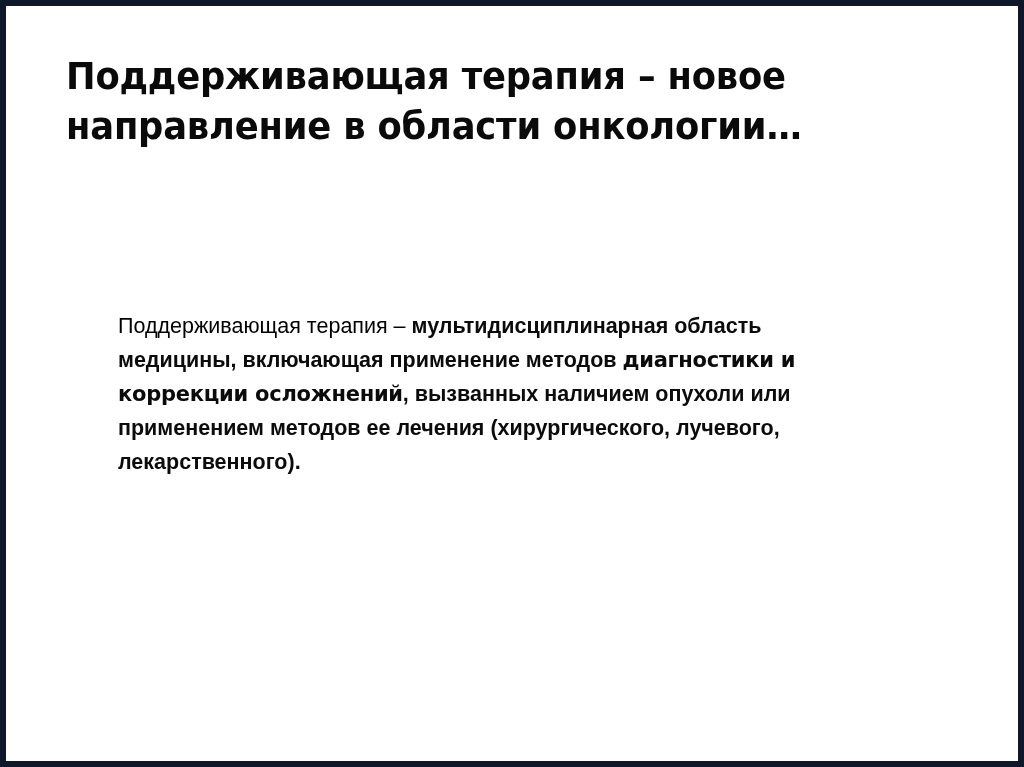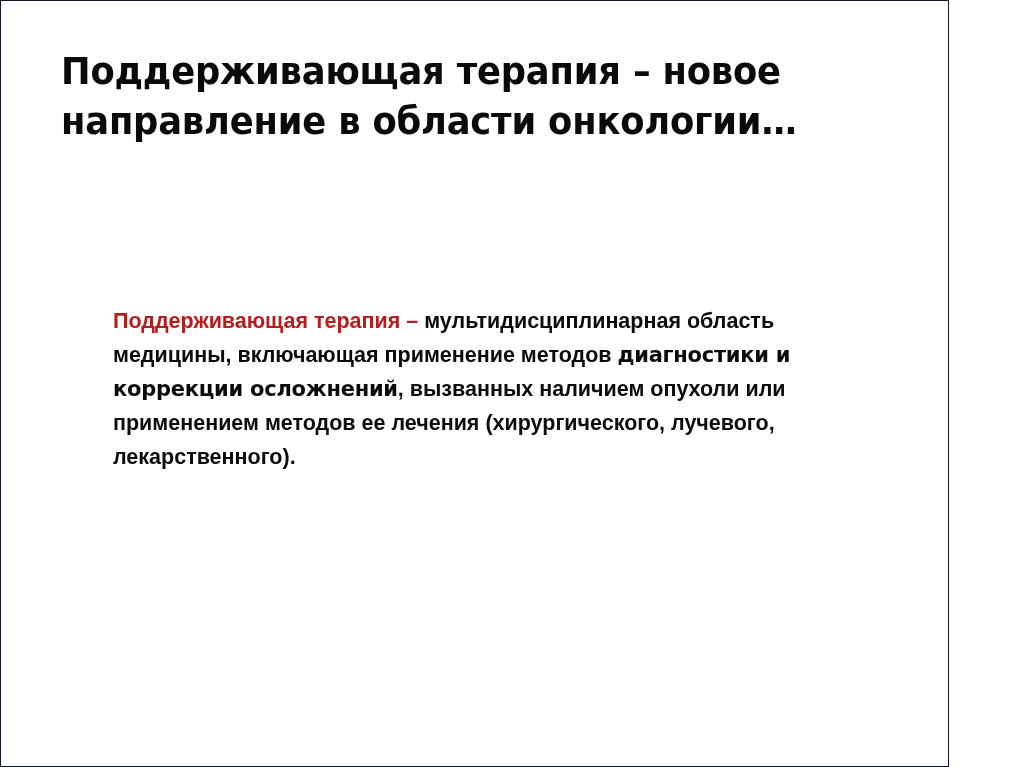--- a/index.html
+++ b/index.html
@@ -9,25 +9,25 @@
     background: #ffffff;
   }
 
   body {
     font-family: "Liberation Sans", "DejaVu Sans", sans-serif;
     -webkit-font-smoothing: antialiased;
   }
 
   #slide {
     position: relative;
-    width: 949px;
+    width: 1024px;
     height: 767px;
     background: #ffffff;
     box-sizing: border-box;
-    border: 1px solid #0f172a;
+    border: 6px solid #0f172a;
     overflow: hidden;
   }
 
   
   #slide-title {
     position: absolute;
     left: 60px;
     top: 46px;
     width: 880px;
     margin: 0;
@@ -57,22 +57,22 @@
     font-weight: 700;
     text-align: left;
   }
 
   #body-block .run {
     display: inline;
   }
 
   
   .run-lead {
-    color: #b91c1c;
-    font-weight: 700;
+    color: #000000;
+    font-weight: 400;
   }
 
   
   .run-heavy {
     font-family: "DejaVu Sans", "Liberation Sans", sans-serif;
     font-weight: 700;
     font-size: 21px;
     letter-spacing: -0.25px;
   }
 

